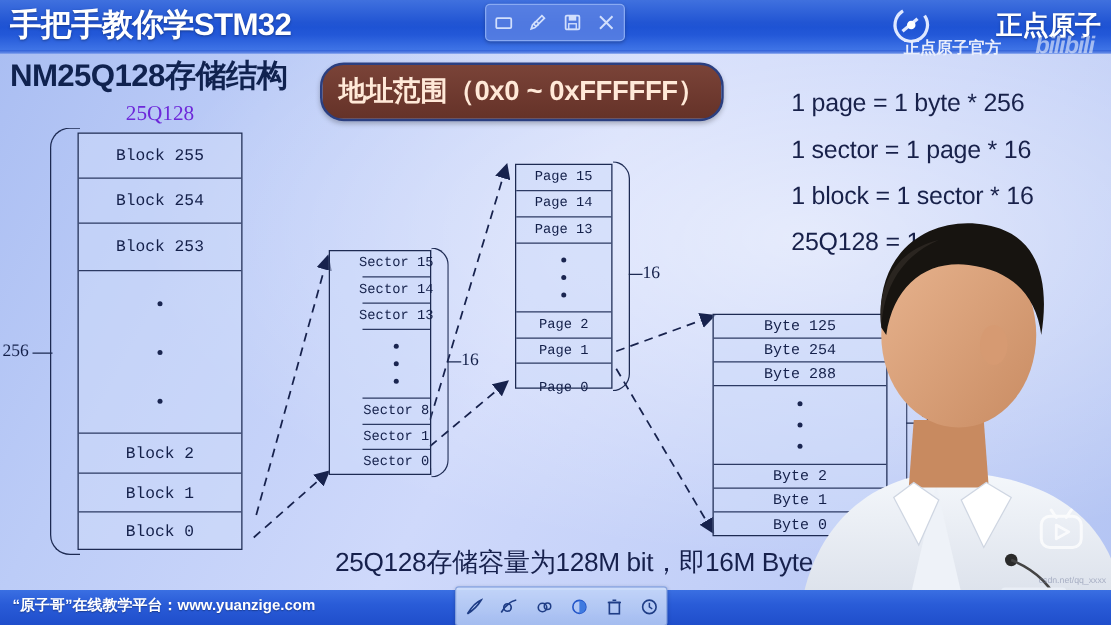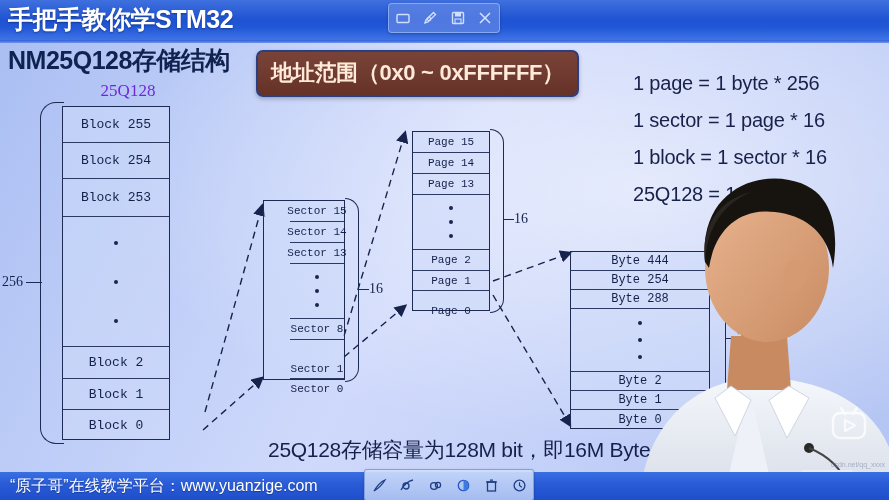--- a/index.html
+++ b/index.html
@@ -79,21 +79,21 @@
   .slide-title{
     position:absolute;left:8px;top:44px;
     font-size:25px;font-weight:bold;color:#10224f;
     letter-spacing:-.5px;white-space:nowrap;
   }
   .addr-box{
     position:absolute;left:256px;top:50px;
     padding:6px 13px 7px 13px;
     background:linear-gradient(180deg,#7a4338,#653228);
     border:2px solid #2b3f80;
-    border-radius:7px;
+    border-radius:19px;
     box-shadow:0 2px 4px rgba(0,0,0,.25);
   }
   .addr-box span{
     font-size:22px;font-weight:bold;color:#ffe9d8;white-space:nowrap;
     letter-spacing:-.3px;
   }
 
   
   .equations{position:absolute;left:633px;top:72px;width:256px;}
   .eq{
@@ -154,21 +154,21 @@
   }
 
   
   .bottom-bar{
     position:absolute;left:0;top:472px;width:889px;height:28px;
     background:linear-gradient(180deg,#3a6fe2 0%,#2a5cd8 40%,#1f4ecb 100%);
     overflow:hidden;
   }
   .bb-left{
     position:absolute;left:10px;top:4px;
-    font-size:16px;font-weight:normal;color:#ffffff;white-space:nowrap;
+    font-size:12px;font-weight:bold;color:#ffffff;white-space:nowrap;
     text-shadow:0 1px 1px rgba(0,0,0,.3);
   }
   .bb-right{
     position:absolute;left:580px;top:4px;
     font-size:16px;font-weight:bold;color:#ffffff;white-space:nowrap;
     text-shadow:0 1px 1px rgba(0,0,0,.3);
   }
   .annot-toolbar{
     position:absolute;left:364px;top:469px;width:168px;height:30px;
     background:linear-gradient(180deg,rgba(206,221,250,.92),rgba(176,198,243,.92));
@@ -214,21 +214,21 @@
 
     <line x1="344" y1="336" x2="405" y2="133" stroke="#17224d" stroke-width="1.4" stroke-dasharray="7,5" marker-end="url(#ah)"></line>
     <line x1="344" y1="357" x2="405" y2="306" stroke="#17224d" stroke-width="1.4" stroke-dasharray="7,5" marker-end="url(#ah)"></line>
 
     <line x1="493" y1="281" x2="570" y2="253" stroke="#17224d" stroke-width="1.4" stroke-dasharray="7,5" marker-end="url(#ah)"></line>
     <line x1="493" y1="295" x2="570" y2="425" stroke="#17224d" stroke-width="1.4" stroke-dasharray="7,5" marker-end="url(#ah)"></line>
   </svg>
 
   <div class="col" style="left:62px;top:106px;width:132px;height:334px;">
     <div class="caption">25Q128</div>
-    <div class="col-box" style="width:108px;height:334px;text-align:right;">
+    <div class="col-box" style="width:132px;height:334px;text-align:right;">
       <div class="cell" style="height:36px;font-size:13px;">Block 255</div>
       <div class="cell" style="height:36px;font-size:13px;">Block 254</div>
       <div class="cell" style="height:38px;font-size:13px;">Block 253</div>
       <div class="cell dots" style="height:130px;">
         <span class="dot"></span>
         <span class="dot"></span>
         <span class="dot"></span>
       </div>
       <div class="cell" style="height:32px;font-size:13px;">Block 2</div>
       <div class="cell" style="height:31px;font-size:13px;">Block 1</div>
@@ -244,21 +244,21 @@
     <div class="col-box" style="width:82px;height:180px;padding-left:26px;">
       <div class="cell" style="height:21px;font-size:11px;">Sector 15</div>
       <div class="cell" style="height:21px;font-size:11px;">Sector 14</div>
       <div class="cell" style="height:21px;font-size:11px;">Sector 13</div>
       <div class="cell dots" style="height:55px;">
         <span class="dot"></span>
         <span class="dot"></span>
         <span class="dot"></span>
       </div>
       <div class="cell" style="height:21px;font-size:11px;">Sector 8</div>
-      <div class="cell" style="height:20px;font-size:11px;margin-top:19px;">Sector 1</div>
+      <div class="cell" style="height:20px;font-size:11px;">Sector 1</div>
       <div class="cell" style="height:20px;font-size:11px;">Sector 0</div>
     </div>
   </div>
   <div class="brace" style="left:345px;top:198px;width:14px;height:184px;"></div>
   <div class="tick" style="left:358px;top:289px;width:11px;"></div>
   <div class="count-lbl" style="left:369px;top:281px;">16</div>
 
   <div class="col" style="left:412px;top:131px;width:78px;height:180px;">
     <div class="col-box" style="width:78px;height:180px;">
       <div class="cell" style="height:21px;font-size:11px;">Page 15</div>
@@ -273,21 +273,21 @@
       <div class="cell" style="height:20px;font-size:11px;">Page 1</div>
       <div class="cell" style="height:20px;font-size:11px;margin-top:10px;">Page 0</div>
     </div>
   </div>
   <div class="brace" style="left:490px;top:129px;width:14px;height:184px;"></div>
   <div class="tick" style="left:503px;top:219px;width:11px;"></div>
   <div class="count-lbl" style="left:514px;top:211px;">16</div>
 
   <div class="col" style="left:570px;top:251px;width:140px;height:178px;">
     <div class="col-box" style="width:140px;height:178px;">
-      <div class="cell" style="height:19px;font-size:12px;">Byte 444</div>
+      <div class="cell" style="height:19px;font-size:12px;">Byte 125</div>
       <div class="cell" style="height:19px;font-size:12px;">Byte 254</div>
       <div class="cell" style="height:19px;font-size:12px;">Byte 288</div>
       <div class="cell dots" style="height:63px;">
         <span class="dot"></span>
         <span class="dot"></span>
         <span class="dot"></span>
       </div>
       <div class="cell" style="height:19px;font-size:12px;">Byte 2</div>
       <div class="cell" style="height:19px;font-size:12px;">Byte 1</div>
       <div class="cell" style="height:20px;font-size:12px;">Byte 0</div>
@@ -348,20 +348,30 @@
       <rect x="-2" y="2" width="18" height="3" fill="#2b4a9b"></rect>
     </g>
   </svg>
 
   <div class="top-banner">
     <div class="sheen"></div>
   </div>
   <div class="top-banner-underline"></div>
   <div class="banner-title">手把手教你学STM32</div>
 
+  <div class="brand">
+    <svg class="brand-mark" viewBox="0 0 34 30" xmlns="http://www.w3.org/2000/svg">
+      <circle cx="17" cy="15" r="13" fill="none" stroke="#dfe8ff" stroke-width="2.6" stroke-dasharray="62 20" transform="rotate(-35 17 15)"></circle>
+      <path d="M10,20 L22,10" stroke="#dfe8ff" stroke-width="2.6" fill="none"></path>
+      <circle cx="17" cy="15" r="3.4" fill="#ffffff"></circle>
+    </svg>
+    <div class="brand-name">正点原子</div>
+    <div class="brand-sub">正点原子官方</div>
+    <div class="bili-wm">bilibili</div>
+  </div>
 
   <div class="cap-toolbar">
     <span class="cap-ic">
       <svg viewBox="0 0 18 18" xmlns="http://www.w3.org/2000/svg">
         <rect x="3" y="5.5" width="12" height="8" rx="1" fill="none" stroke="#dde8ff" stroke-width="1.4"></rect>
       </svg>
     </span>
     <span class="cap-ic">
       <svg viewBox="0 0 18 18" xmlns="http://www.w3.org/2000/svg">
         <path d="M12.5,3.5 L14.5,5.5 L7,13 L4,14 L5,11 Z" fill="none" stroke="#dde8ff" stroke-width="1.4"></path>

